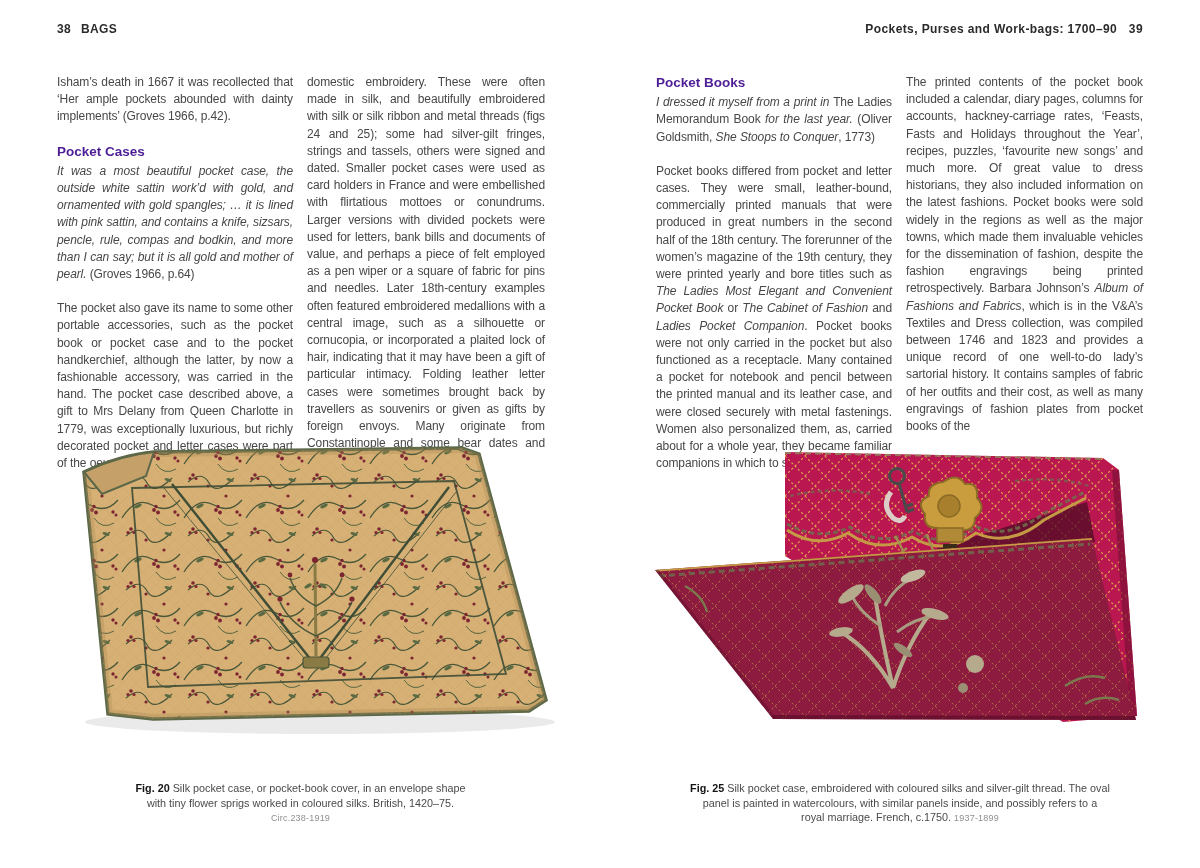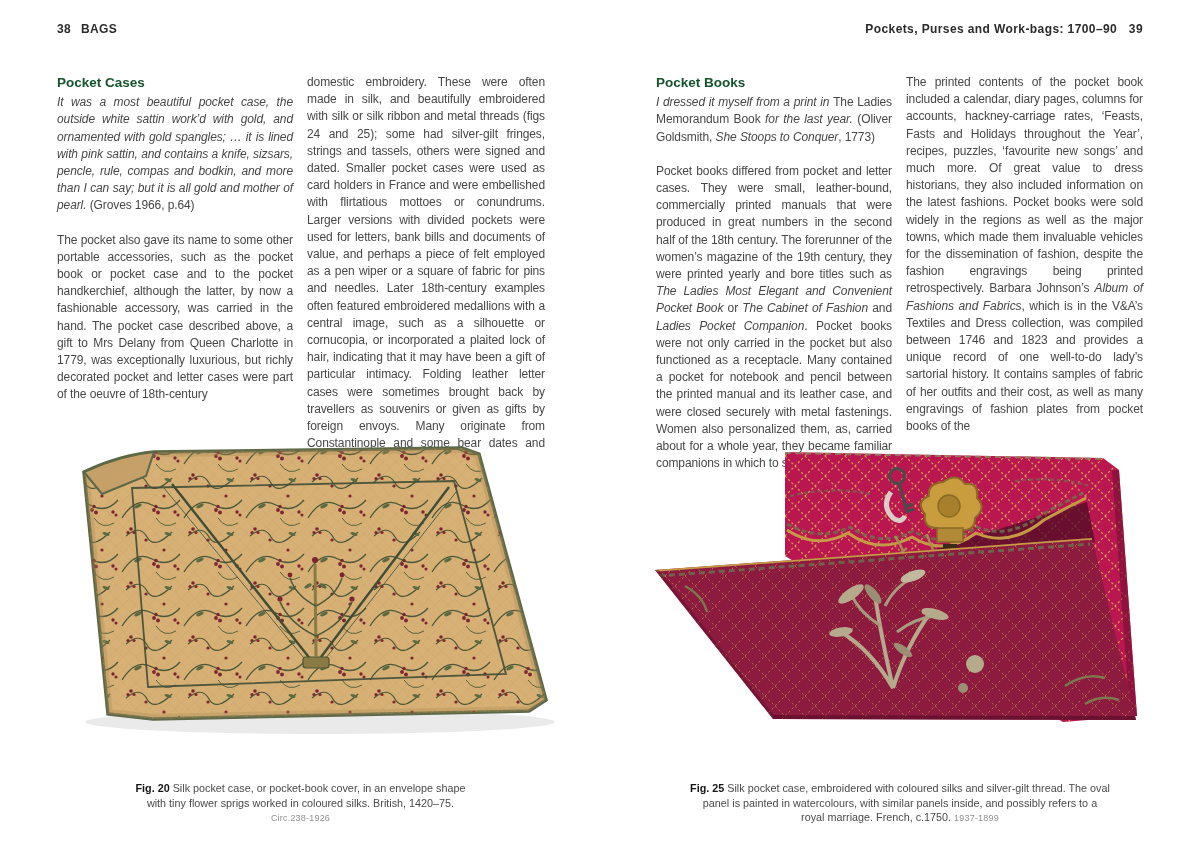--- a/index.html
+++ b/index.html
@@ -25,21 +25,21 @@
     font-size:12px; line-height:17.2px; color:#474747;
     text-align:justify; letter-spacing:-0.1px;
   }
   .col-1 { left:57px;  width:236px; }
   .col-2 { left:307px; width:238px; }
   .col-3 { left:656px; width:236px; }
   .col-4 { left:906px; width:237px; }
   .col p { margin:0 0 17px 0; }
   .col p:last-child { margin-bottom:0; }
   .col h3 {
-    font-size:13.5px; font-weight:700; color:#14532d;
+    font-size:13.5px; font-weight:700; color:#4c1d95;
     margin:0 0 3px 0; letter-spacing:0;
   }
   .quote { font-style:italic; }
   .quote .rom { font-style:normal; }
 
   
   .figure { position:absolute; }
   .fig24 { left:58px;  top:436px; width:518px; height:336px; }
   .fig25 { left:645px; top:436px; width:500px; height:340px; }
   .figure svg { display:block; width:100%; height:100%; }
@@ -61,20 +61,21 @@
   <div class="runhead runhead-left">
     <span class="pg">38</span>
     <span>BAGS</span>
   </div>
   <div class="runhead runhead-right">
     <span>Pockets, Purses and Work-bags: 1700–90</span>
     <span class="pg">39</span>
   </div>
 
   <div class="col col-1">
+    <p>Isham’s death in 1667 it was recollected that ‘Her ample pockets abounded with dainty implements’ (Groves 1966, p.42).</p>
     <h3>Pocket Cases</h3>
     <p class="quote"><span class="ital" style="font-style: italic;">It was a most beautiful pocket case, the outside white sattin work’d with gold, and ornamented with gold spangles; … it is lined with pink sattin, and contains a knife, sizsars, pencle, rule, compas and bodkin, and more than I can say; but it is all gold and mother of pearl.</span><span class="rom" style="font-style: normal;"> (Groves 1966, p.64)</span></p>
     <p>The pocket also gave its name to some other portable accessories, such as the pocket book or pocket case and to the pocket handkerchief, although the latter, by now a fashionable accessory, was carried in the hand. The pocket case described above, a gift to Mrs Delany from Queen Charlotte in 1779, was exceptionally luxurious, but richly decorated pocket and letter cases were part of the oeuvre of 18th-century</p>
   </div>
 
   <div class="col col-2">
     <p>domestic embroidery. These were often made in silk, and beautifully embroidered with silk or silk ribbon and metal threads (figs 24 and 25); some had silver-gilt fringes, strings and tassels, others were signed and dated. Smaller pocket cases were used as card holders in France and were embellished with flirtatious mottoes or conundrums. Larger versions with divided pockets were used for letters, bank bills and documents of value, and perhaps a piece of felt employed as a pen wiper or a square of fabric for pins and needles. Later 18th-century examples often featured embroidered medallions with a central image, such as a silhouette or cornucopia, or incorporated a plaited lock of hair, indicating that it may have been a gift of particular intimacy. Folding leather letter cases were sometimes brought back by travellers as souvenirs or given as gifts by foreign envoys. Many originate from Constantinople and some bear dates and monograms (fig. 26).</p>
   </div>
 
   <div class="col col-3">
@@ -227,19 +228,19 @@
         <ellipse cx="228" cy="158" rx="12" ry="4.5" fill="#9a8f73" transform="rotate(50 228 158)"></ellipse>
         <ellipse cx="196" cy="196" rx="12" ry="4.5" fill="#b5aa8c" transform="rotate(-10 196 196)"></ellipse>
         <ellipse cx="258" cy="214" rx="11" ry="4" fill="#9a8f73" transform="rotate(35 258 214)"></ellipse>
         <circle cx="330" cy="228" r="9" fill="#b5aa8c"></circle>
         <circle cx="318" cy="252" r="5" fill="#9a8f73"></circle>
       </g>
     </svg>
   </div>
 
   <div class="caption caption-24">
-    <span class="fig-label">Fig. 20</span><span> Silk pocket case, or pocket-book cover, in an envelope shape with tiny flower sprigs worked in coloured silks. British, 1420–75. </span><span class="museum-no">Circ.238-1926</span>
+    <span class="fig-label">Fig. 20</span><span> Silk pocket case, or pocket-book cover, in an envelope shape with tiny flower sprigs worked in coloured silks. British, 1420–75. </span><span class="museum-no">Circ.238-1919</span>
   </div>
   <div class="caption caption-25">
     <span class="fig-label">Fig. 25</span><span> Silk pocket case, embroidered with coloured silks and silver-gilt thread. The oval panel is painted in watercolours, with similar panels inside, and possibly refers to a royal marriage. French, c.1750. </span><span class="museum-no">1937-1899</span>
   </div>
 
 </div>
 
 </body></html>

